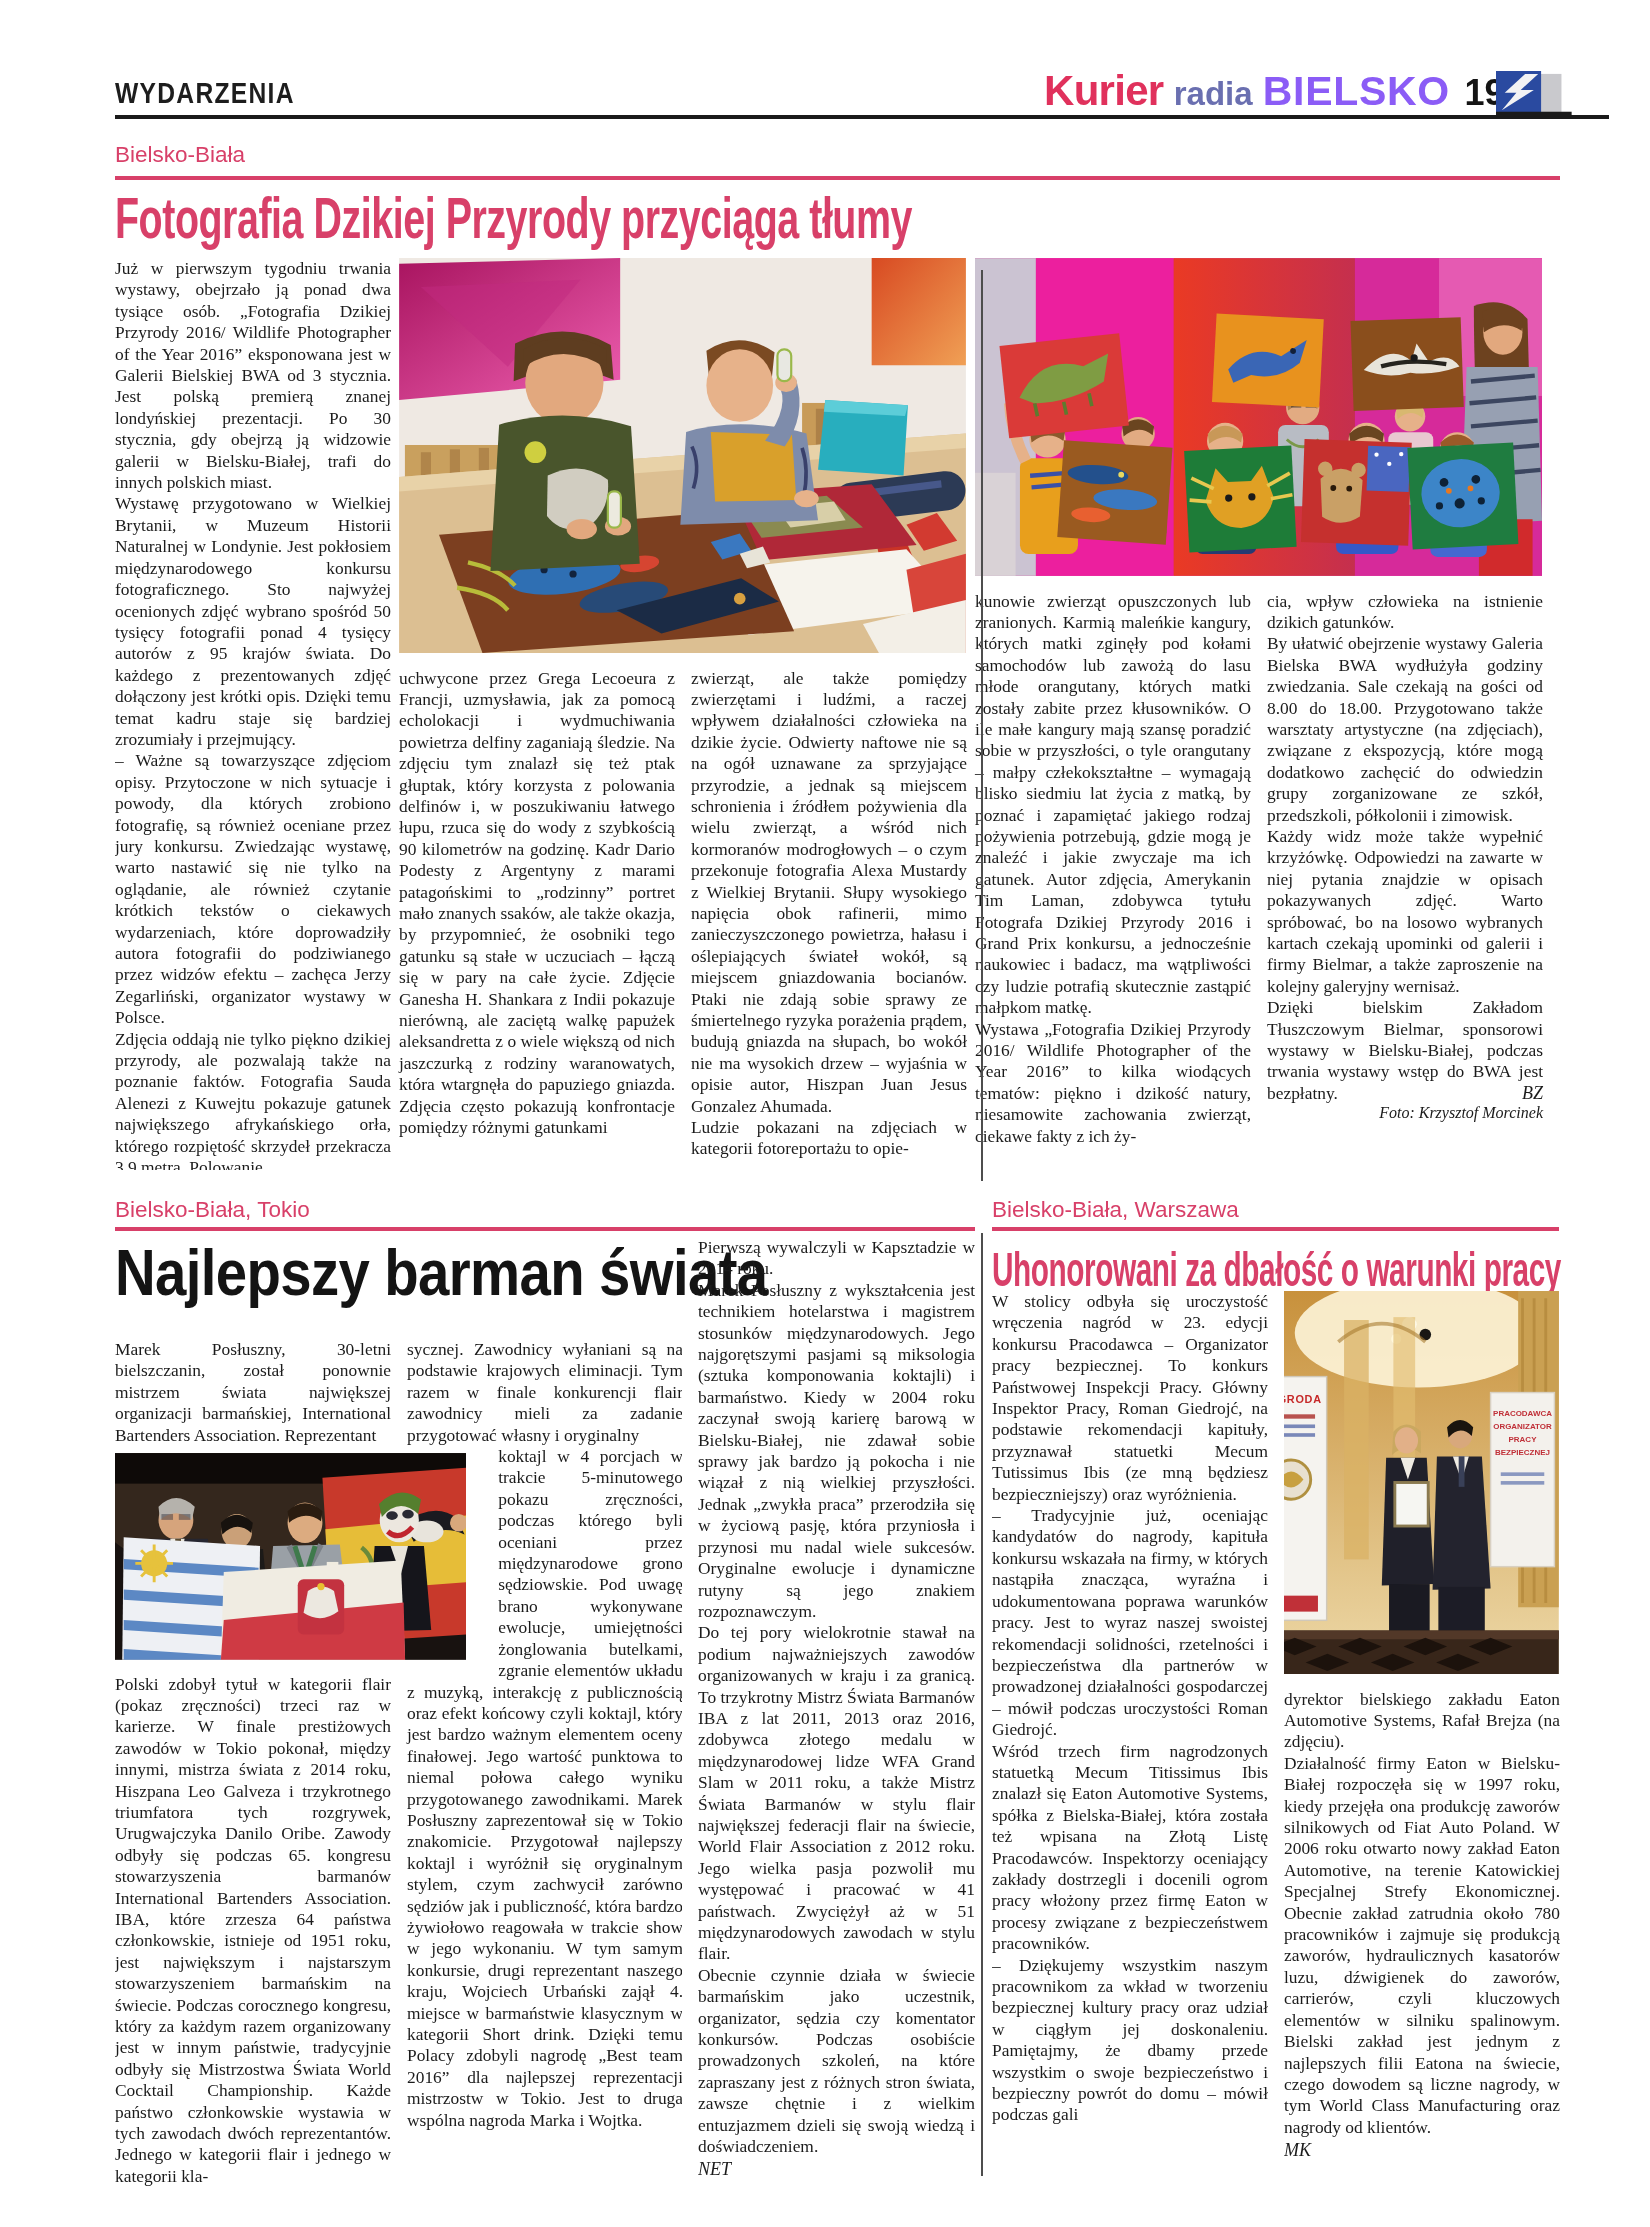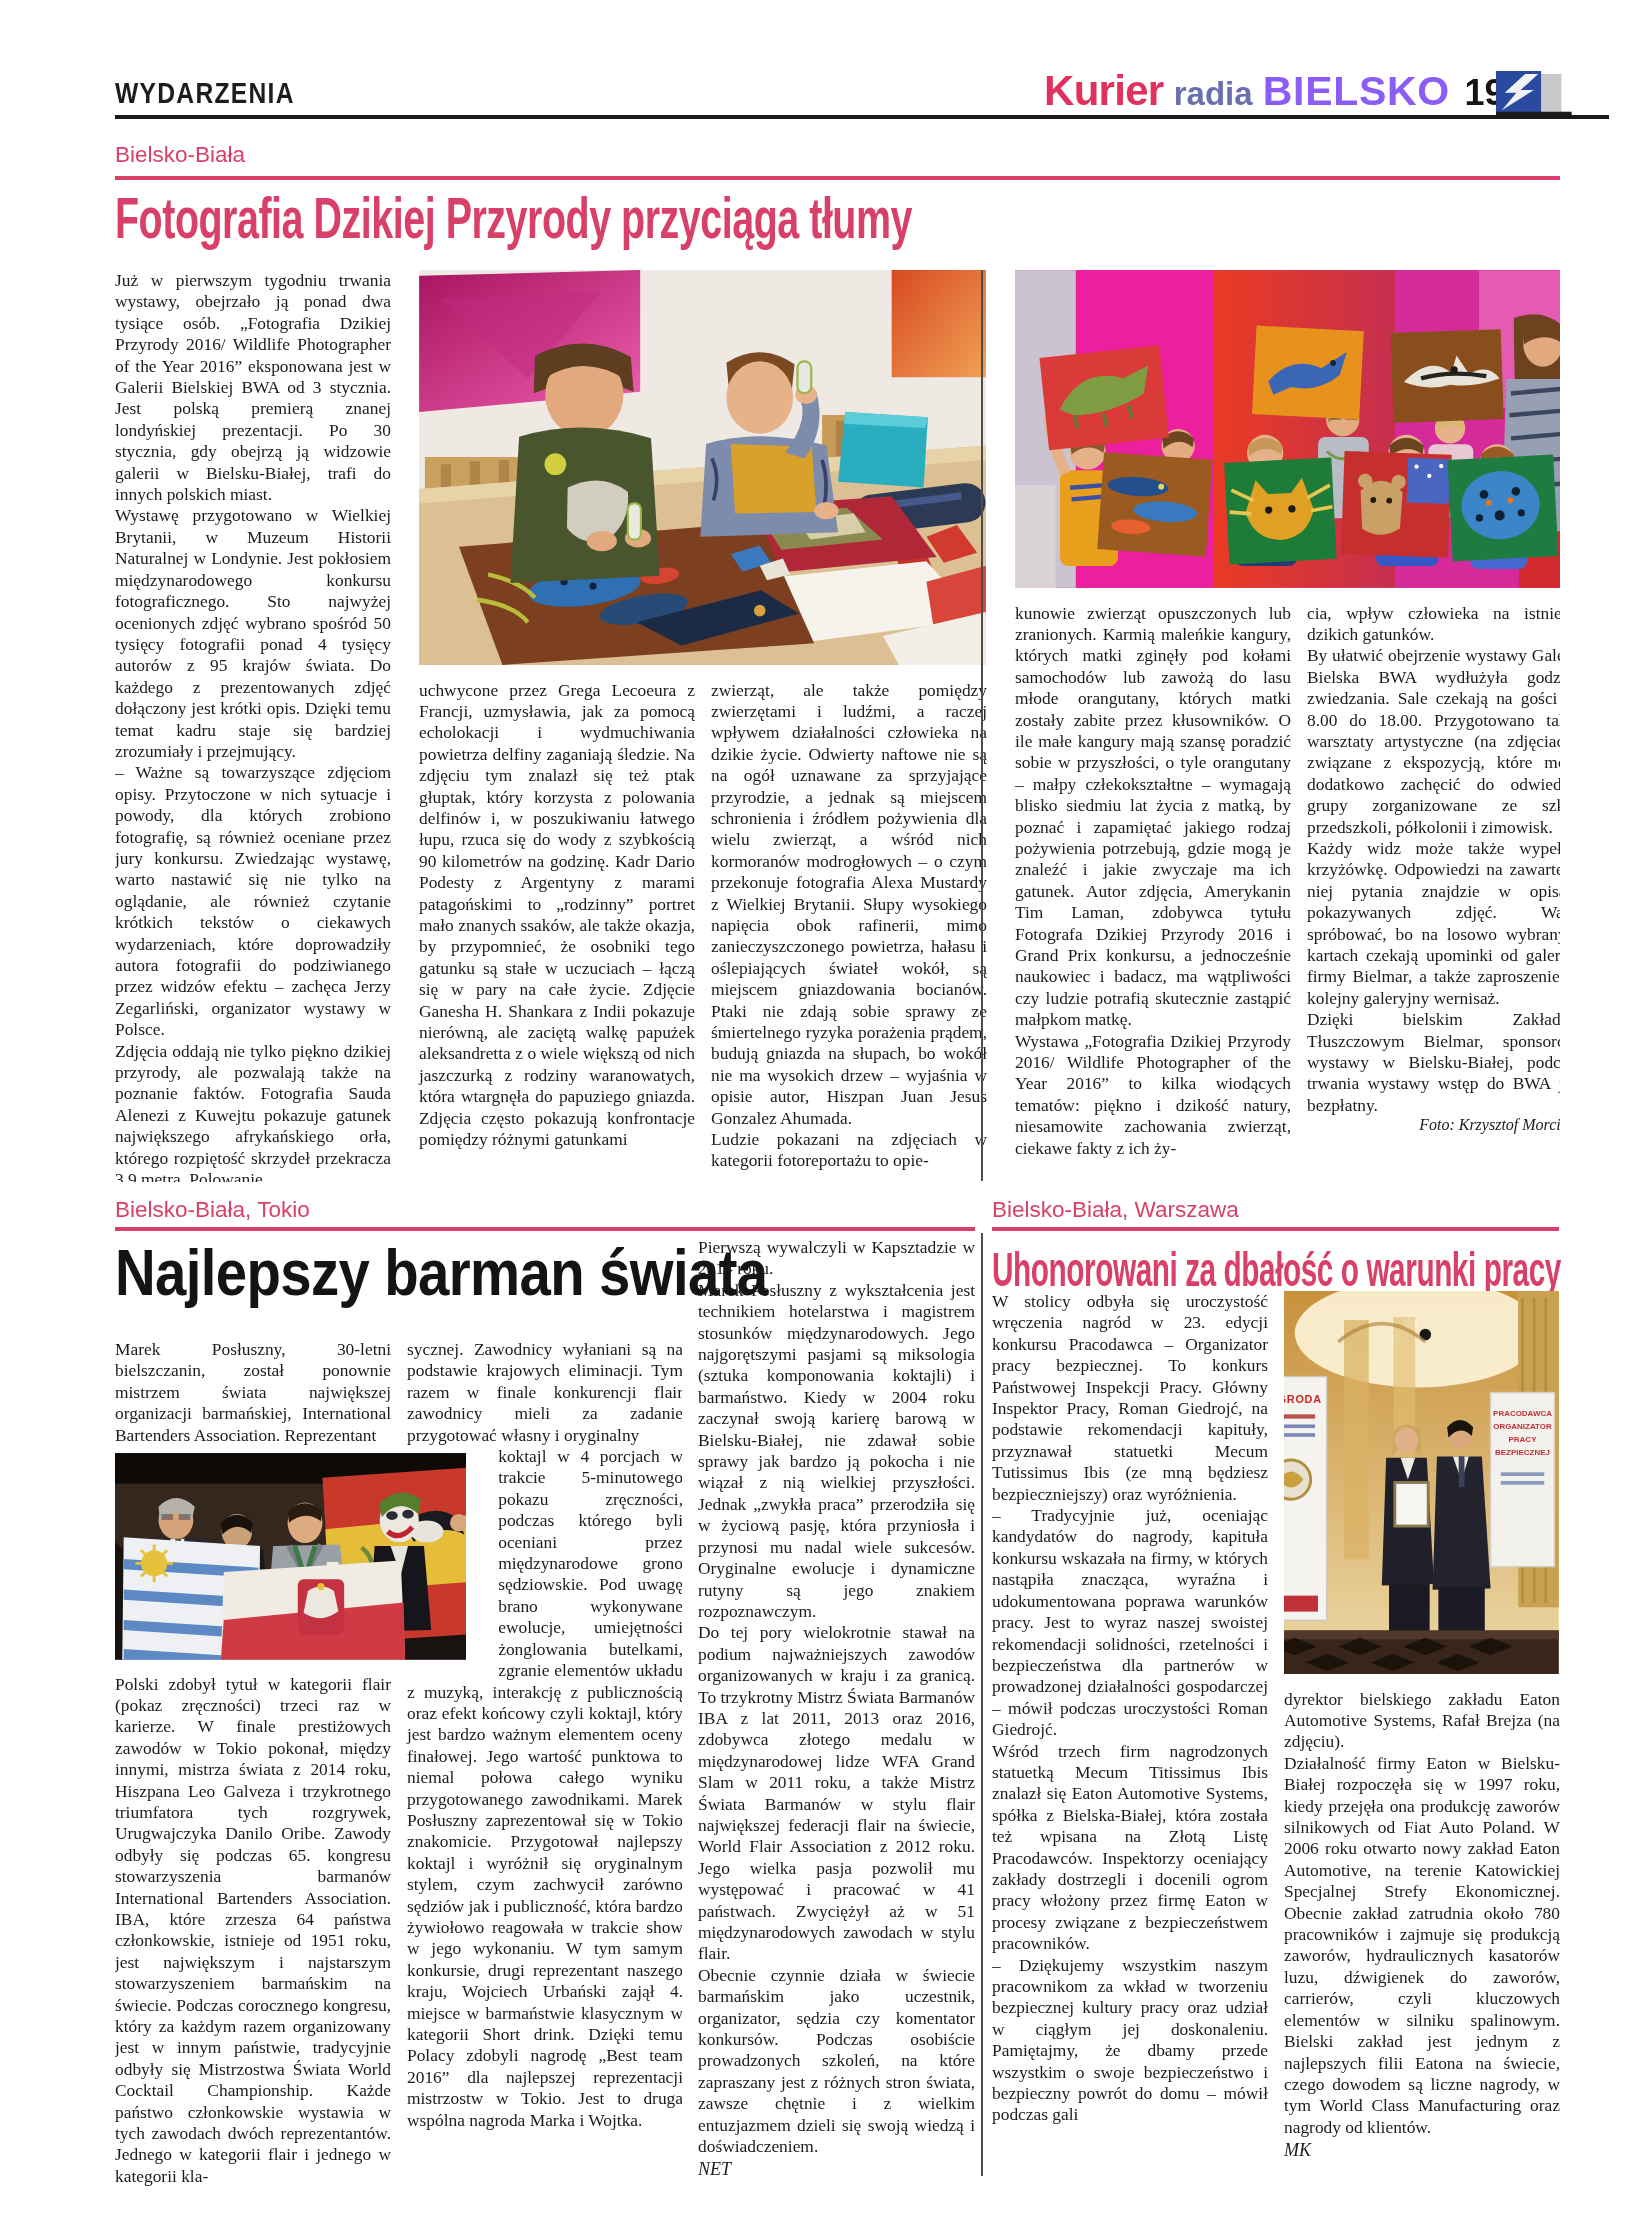--- a/index.html
+++ b/index.html
@@ -20,22 +20,22 @@
   .kicker{position:absolute;font-family:"Liberation Sans",sans-serif;font-size:22.5px;color:#d84069;}
   .rule-pink{position:absolute;height:3.6px;background:#d84069;}
   .headline{position:absolute;font-family:"Liberation Sans",sans-serif;font-weight:bold;white-space:nowrap;
      transform-origin:left top;letter-spacing:-0.7px;}
   .hl1{left:115px;top:184px;font-size:58px;color:#d84069;transform:scaleX(.68);}
   .hl2{left:115px;top:1236px;font-size:64px;color:#141414;transform:scaleX(.88);}
   .hl3{left:992px;top:1242px;font-size:48px;color:#d84069;transform:scaleX(.62);}
   
   .bodyp{font-size:17.4px;line-height:21.4px;text-align:justify;margin:0;hyphens:auto;}
   .col{width:276px;flex:0 0 276px;}
-  .a1cols{position:absolute;left:115px;top:270px;width:1445px;height:912px;overflow:hidden;
-     display:flex;gap:28px;}
+  .a1cols{position:absolute;left:115px;top:258px;width:1445px;height:912px;overflow:hidden;
+     display:flex;gap:8px;}
   .group{width:568px;flex:0 0 568px;}
   .duo{display:flex;gap:16px;}
   .photo{display:block;margin:0 0 14.5px 0;}
   .divider{position:absolute;width:1.5px;background:#4d4d4d;}
   .div1{left:981px;top:270px;height:911px;}
   .div2{left:981px;top:1233px;height:943px;}
   
   .a2left{position:absolute;left:115px;top:1339px;width:567px;height:881px;overflow:hidden;display:flex;gap:16px;}
   .a2col3{position:absolute;left:698px;top:1237px;width:277px;height:976px;overflow:hidden;}
   .photo3wrap{width:351px;margin:7.3px 0 10.2px 0;}

